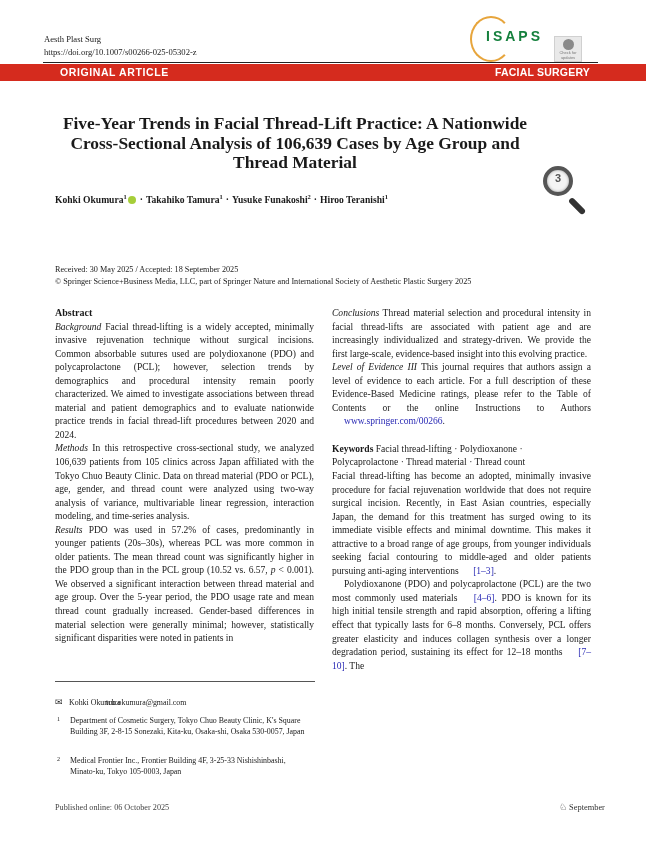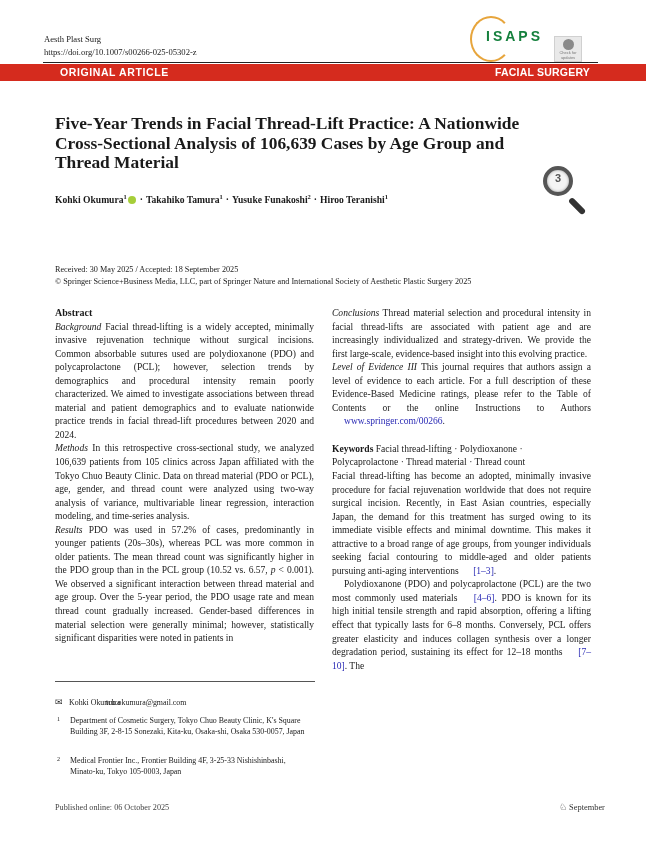--- a/index.html
+++ b/index.html
@@ -16,21 +16,21 @@
                   font-weight: bold; font-size: 10.5px; color: #fff; letter-spacing: 0.2px; line-height: 13px; }
   .isaps { left: 470px; top: 16px; width: 90px; height: 46px; }
   .isaps-arc { position: absolute; left: 0; top: 0; width: 42px; height: 46px; border: 2px solid #e7a53c;
                border-right-color: transparent; border-radius: 50%; box-sizing: border-box; }
   .isaps-text { position: absolute; left: 16px; top: 12px; font-family: "Liberation Sans", "DejaVu Sans", sans-serif;
                 font-weight: bold; font-size: 14px; letter-spacing: 3px; color: #15803d; }
   .crossmark { left: 554px; top: 36px; width: 28px; height: 26px; background: #e9e9e9; border: 1px solid #d0d0d0; box-sizing: border-box; }
   .crossmark .c-circle { position: absolute; left: 8px; top: 2px; width: 11px; height: 11px; border-radius: 50%; background: #8a8a8a; }
   .crossmark .c-text { position: absolute; left: 0; top: 14px; width: 26px; text-align: center;
                        font-family: "Liberation Sans", "DejaVu Sans", sans-serif; font-size: 4px; line-height: 4.5px; color: #777; }
-  .title { left: 55px; top: 114px; width: 480px; font-weight: bold; font-size: 17.4px; line-height: 19.5px; color: #1a1a1a; }
+  .title { left: 55px; top: 114px; width: 480px; font-weight: bold; font-size: 17.4px; line-height: 19.5px; color: #1a1a1a; text-align: center; }
   .authors { left: 55px; top: 191px; font-weight: bold; font-size: 9.6px; line-height: 12px; white-space: nowrap; }
   .authors sup { font-size: 6.5px; vertical-align: 4px; font-weight: bold; }
   .orcid { display: inline-block; width: 8px; height: 8px; border-radius: 50%; background: #a6ce39; vertical-align: -1px; margin: 0 1px; }
   .sep { margin: 0 3px; }
   .magnifier { left: 540px; top: 162px; width: 60px; height: 62px; }
   .mag-ring { position: absolute; left: 3px; top: 4px; width: 30px; height: 30px; border-radius: 50%;
               border: 4px solid #555; background: #f4f4f4; box-sizing: border-box;
               box-shadow: inset 0 0 3px #999; }
   .mag-num { position: absolute; left: 3px; top: 10px; width: 30px; text-align: center;
              font-family: "Liberation Sans", "DejaVu Sans", sans-serif; font-weight: bold; font-size: 11px; color: #555; }

